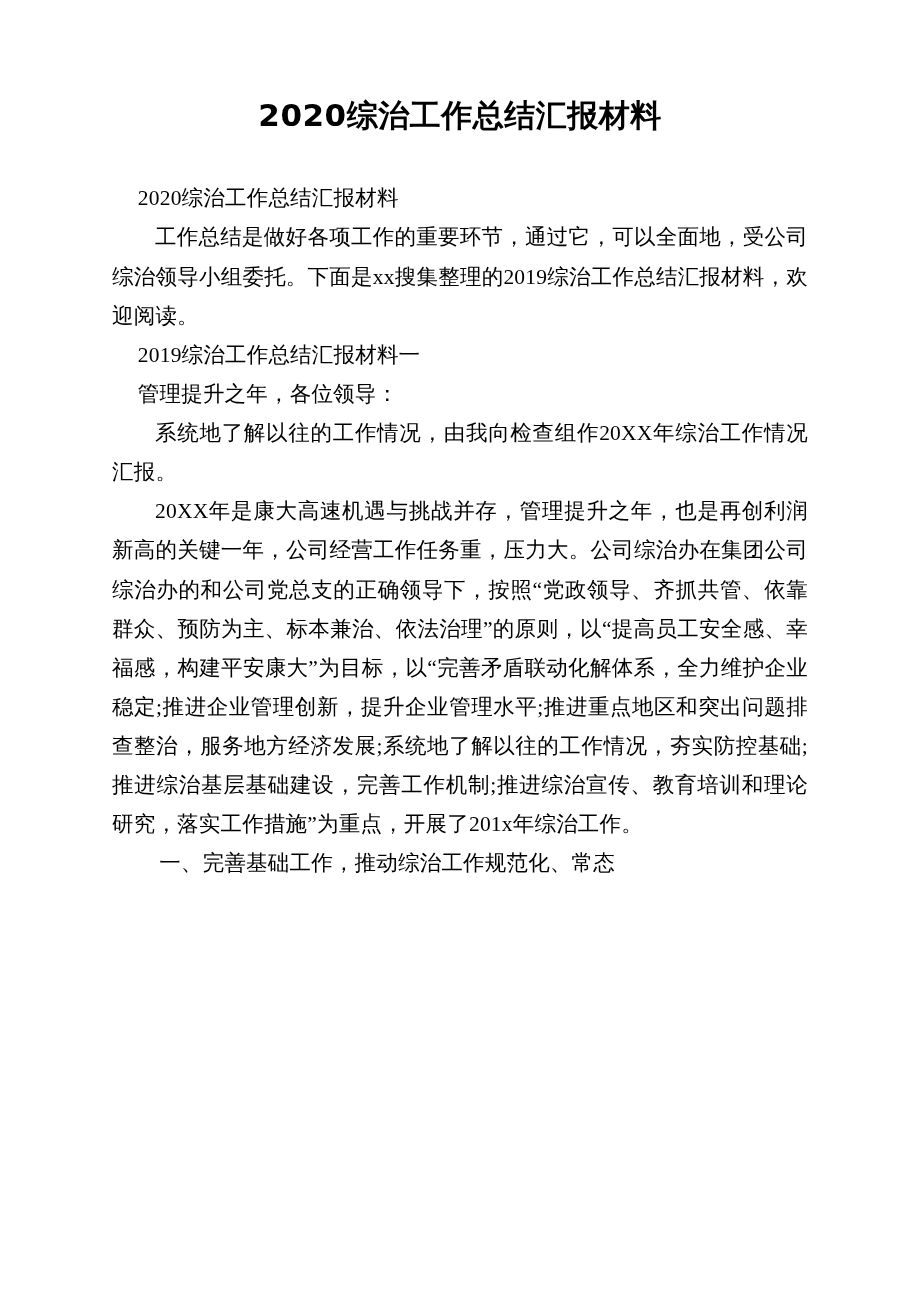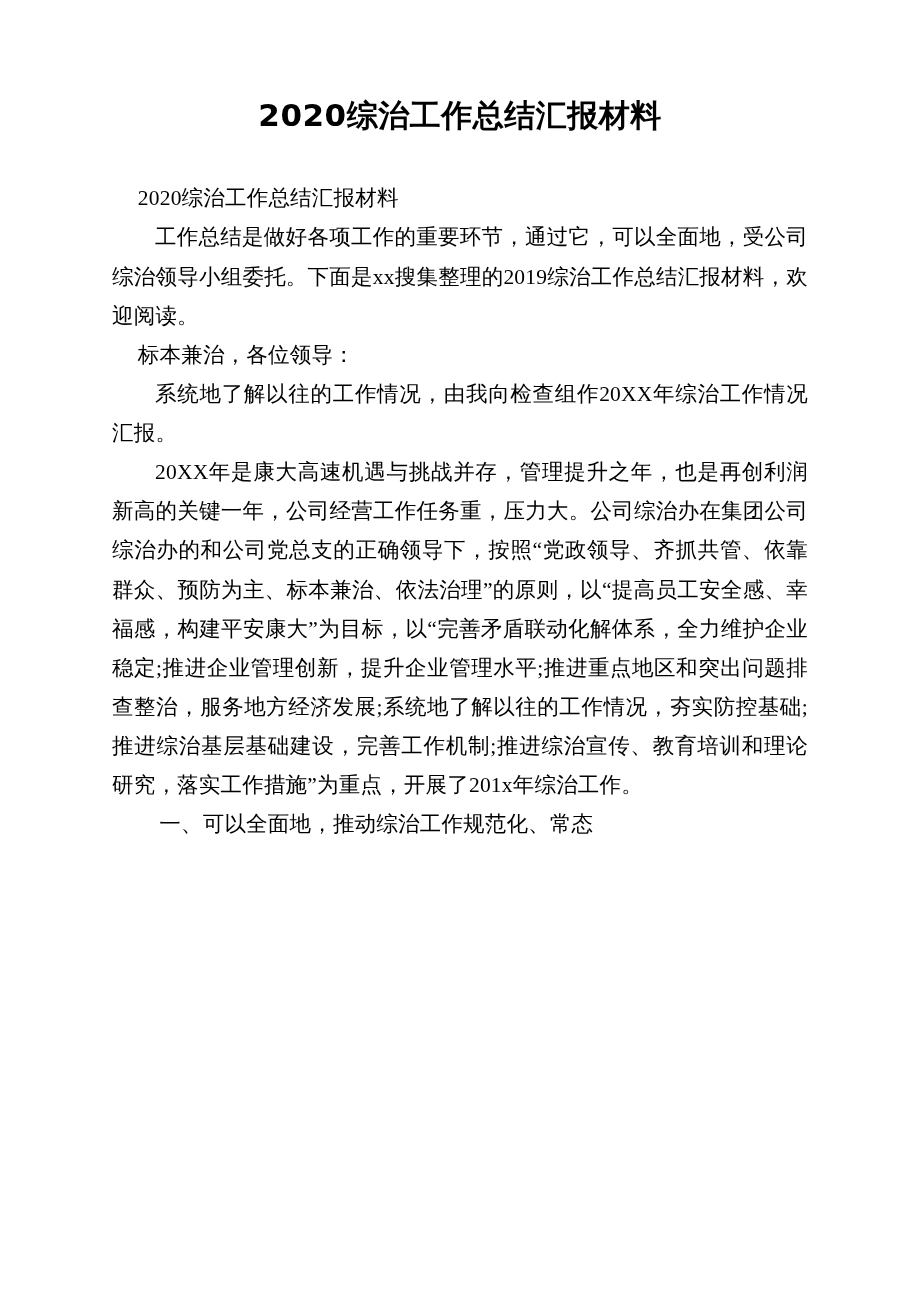--- a/index.html
+++ b/index.html
@@ -52,22 +52,23 @@
 <body>
 
 <div class="page">
 
   <h1 class="doc-title">2020综治工作总结汇报材料</h1>
 
   <p class="para indent1">2020综治工作总结汇报材料</p>
 
   <p class="para indent2">工作总结是做好各项工作的重要环节，通过它，可以全面地，受公司综治领导小组委托。下面是xx搜集整理的2019综治工作总结汇报材料，欢迎阅读。</p>
 
+  <p class="para indent1">2019综治工作总结汇报材料一</p>
 
-  <p class="para indent1">标本兼治，各位领导：</p>
+  <p class="para indent1">管理提升之年，各位领导：</p>
 
   <p class="para indent2">系统地了解以往的工作情况，由我向检查组作20XX年综治工作情况汇报。</p>
 
   <p class="para indent2">20XX年是康大高速机遇与挑战并存，管理提升之年，也是再创利润新高的关键一年，公司经营工作任务重，压力大。公司综治办在集团公司综治办的和公司党总支的正确领导下，按照“党政领导、齐抓共管、依靠群众、预防为主、标本兼治、依法治理”的原则，以“提高员工安全感、幸福感，构建平安康大”为目标，以“完善矛盾联动化解体系，全力维护企业稳定;推进企业管理创新，提升企业管理水平;推进重点地区和突出问题排查整治，服务地方经济发展;系统地了解以往的工作情况，夯实防控基础;推进综治基层基础建设，完善工作机制;推进综治宣传、教育培训和理论研究，落实工作措施”为重点，开展了201x年综治工作。</p>
 
-  <p class="para indent-title">一、可以全面地，推动综治工作规范化、常态</p>
+  <p class="para indent-title">一、完善基础工作，推动综治工作规范化、常态</p>
 
 </div>
 
 </body></html>

